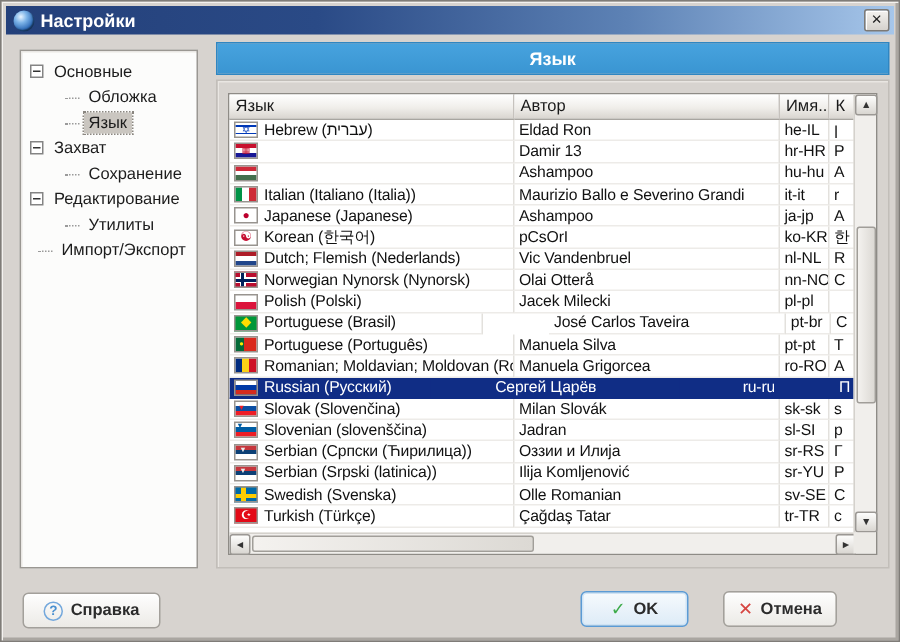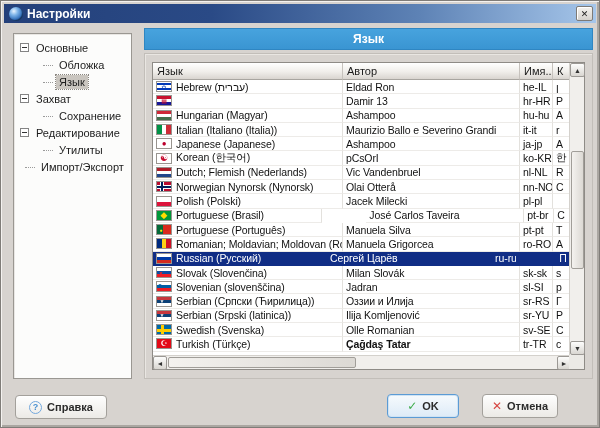--- a/index.html
+++ b/index.html
@@ -161,21 +161,20 @@
           <div class="cell" style="width: 33px;">
             <span>hr-HR</span>
           </div>
           <div class="cell" style="width: 18px;">
             <span>P</span>
           </div>
         </div>
         <div class="lv-row">
           <div class="cell" style="width: 190px;">
             <span class="flag" style="background: linear-gradient(rgb(206, 41, 57) 0%, rgb(206, 41, 57) 33%, rgb(255, 255, 255) 33%, rgb(255, 255, 255) 66%, rgb(67, 111, 77) 66%);"></span>
-            <span>Hungarian (Magyar)</span>
           </div>
           <div class="cell" style="width: 177px;">
             <span>Ashampoo</span>
           </div>
           <div class="cell" style="width: 33px;">
             <span>hu-hu</span>
           </div>
           <div class="cell" style="width: 18px;">
             <span>A</span>
           </div>
@@ -421,21 +420,21 @@
             <span>C</span>
           </div>
         </div>
         <div class="lv-row">
           <div class="cell" style="width: 190px;">
             <span class="flag" style="background: rgb(227, 10, 23);">
               <span class="em" style="color: rgb(255, 255, 255); font-size: 8px; left: calc(50% + 0px); top: calc(50% + 0px);">☪</span>
             </span>
             <span>Turkish (Türkçe)</span>
           </div>
-          <div class="cell" style="width: 177px; font-weight: bold;">
+          <div class="cell" style="width: 177px;">
             <span>Çağdaş Tatar</span>
           </div>
           <div class="cell" style="width: 33px;">
             <span>tr-TR</span>
           </div>
           <div class="cell" style="width: 18px;">
             <span>c</span>
           </div>
         </div>
       </div>

